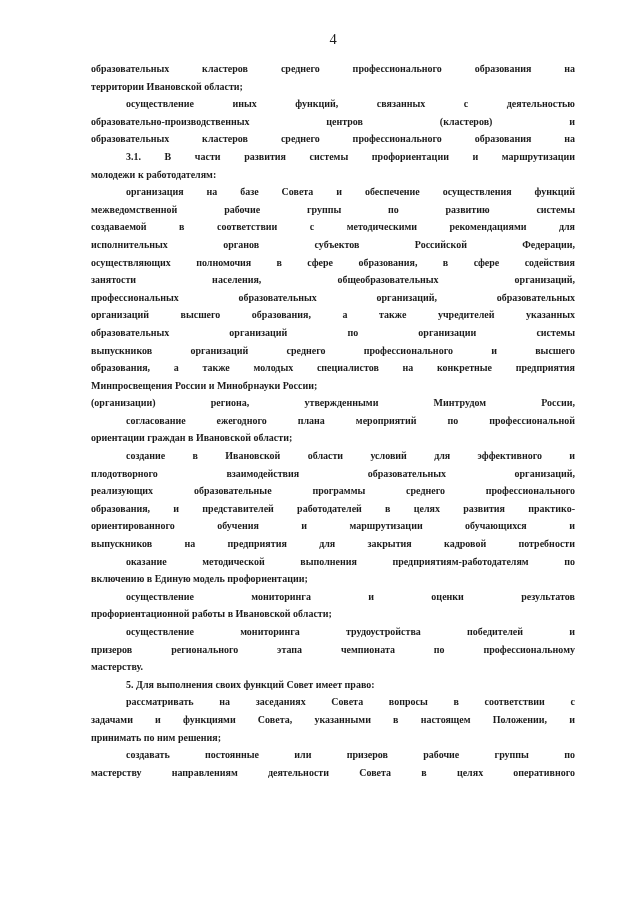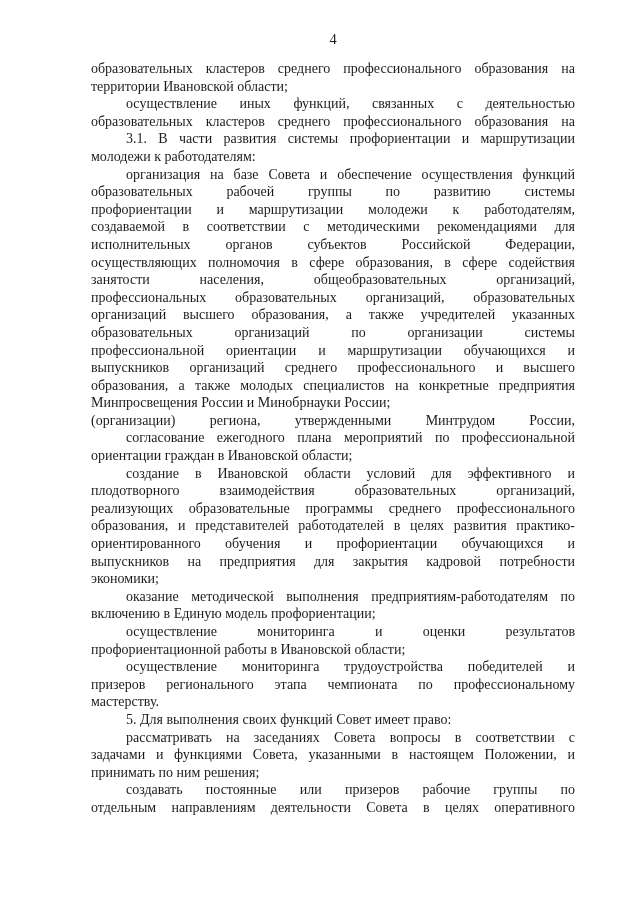--- a/index.html
+++ b/index.html
@@ -23,22 +23,23 @@
     width: 484px;
     text-align: center;
     font-size: 14.5px;
     line-height: 18px;
   }
   .document-body {
     position: absolute;
     left: 91px;
     top: 60px;
     width: 484px;
-    font-size: 14px;
+    font-size: 10px;
     line-height: 17.6px;
+    font-weight: bold;
   }
   .paragraph { margin: 0; padding: 0; }
   .line {
     text-align: justify;
     text-align-last: justify;
     white-space: normal;
   }
   .line.indent { text-indent: 35px; }
   .line.para-end { text-align-last: left; }
 </style>
@@ -47,55 +48,53 @@
 
 <div class="page">
   <div class="page-number">4</div>
   <div class="document-body">
       <div class="paragraph">
         <div class="line">образовательных кластеров среднего профессионального образования на</div>
         <div class="line para-end">территории Ивановской области;</div>
       </div>
       <div class="paragraph">
         <div class="line indent">осуществление иных функций, связанных с деятельностью</div>
+        <div class="line">образовательно-производственных центров (кластеров) и</div>
         <div class="line">образовательных кластеров среднего профессионального образования на</div>
       </div>
       <div class="paragraph">
         <div class="line indent">3.1. В части развития системы профориентации и маршрутизации</div>
         <div class="line para-end">молодежи к работодателям:</div>
       </div>
       <div class="paragraph">
         <div class="line indent">организация на базе Совета и обеспечение осуществления функций</div>
-        <div class="line">образовательных рабочей группы по развитию системы</div>
-        <div class="line">профориентации и маршрутизации молодежи к работодателям,</div>
+        <div class="line">межведомственной рабочие группы по развитию системы</div>
         <div class="line">создаваемой в соответствии с методическими рекомендациями для</div>
         <div class="line">исполнительных органов субъектов Российской Федерации,</div>
         <div class="line">осуществляющих полномочия в сфере образования, в сфере содействия</div>
         <div class="line">занятости населения, общеобразовательных организаций,</div>
         <div class="line">профессиональных образовательных организаций, образовательных</div>
         <div class="line">организаций высшего образования, а также учредителей указанных</div>
         <div class="line">образовательных организаций по организации системы</div>
-        <div class="line">профессиональной ориентации и маршрутизации обучающихся и</div>
         <div class="line">выпускников организаций среднего профессионального и высшего</div>
         <div class="line">образования, а также молодых специалистов на конкретные предприятия</div>
         <div class="line para-end">Минпросвещения России и Минобрнауки России;</div>
         <div class="line">(организации) региона, утвержденными Минтрудом России,</div>
       </div>
       <div class="paragraph">
         <div class="line indent">согласование ежегодного плана мероприятий по профессиональной</div>
         <div class="line para-end">ориентации граждан в Ивановской области;</div>
       </div>
       <div class="paragraph">
         <div class="line indent">создание в Ивановской области условий для эффективного и</div>
         <div class="line">плодотворного взаимодействия образовательных организаций,</div>
         <div class="line">реализующих образовательные программы среднего профессионального</div>
         <div class="line">образования, и представителей работодателей в целях развития практико-</div>
-        <div class="line">ориентированного обучения и профориентации обучающихся и</div>
+        <div class="line">ориентированного обучения и маршрутизации обучающихся и</div>
         <div class="line">выпускников на предприятия для закрытия кадровой потребности</div>
-        <div class="line para-end">экономики;</div>
       </div>
       <div class="paragraph">
         <div class="line indent">оказание методической выполнения предприятиям-работодателям по</div>
         <div class="line para-end">включению в Единую модель профориентации;</div>
       </div>
       <div class="paragraph">
         <div class="line indent">осуществление мониторинга и оценки результатов</div>
         <div class="line para-end">профориентационной работы в Ивановской области;</div>
       </div>
       <div class="paragraph">
@@ -106,16 +105,16 @@
       <div class="paragraph">
         <div class="line indent para-end">5. Для выполнения своих функций Совет имеет право:</div>
       </div>
       <div class="paragraph">
         <div class="line indent">рассматривать на заседаниях Совета вопросы в соответствии с</div>
         <div class="line">задачами и функциями Совета, указанными в настоящем Положении, и</div>
         <div class="line para-end">принимать по ним решения;</div>
       </div>
       <div class="paragraph">
         <div class="line indent">создавать постоянные или призеров рабочие группы по</div>
-        <div class="line">отдельным направлениям деятельности Совета в целях оперативного</div>
+        <div class="line">мастерству направлениям деятельности Совета в целях оперативного</div>
       </div>
     </div>
 </div>
 
 </body></html>

